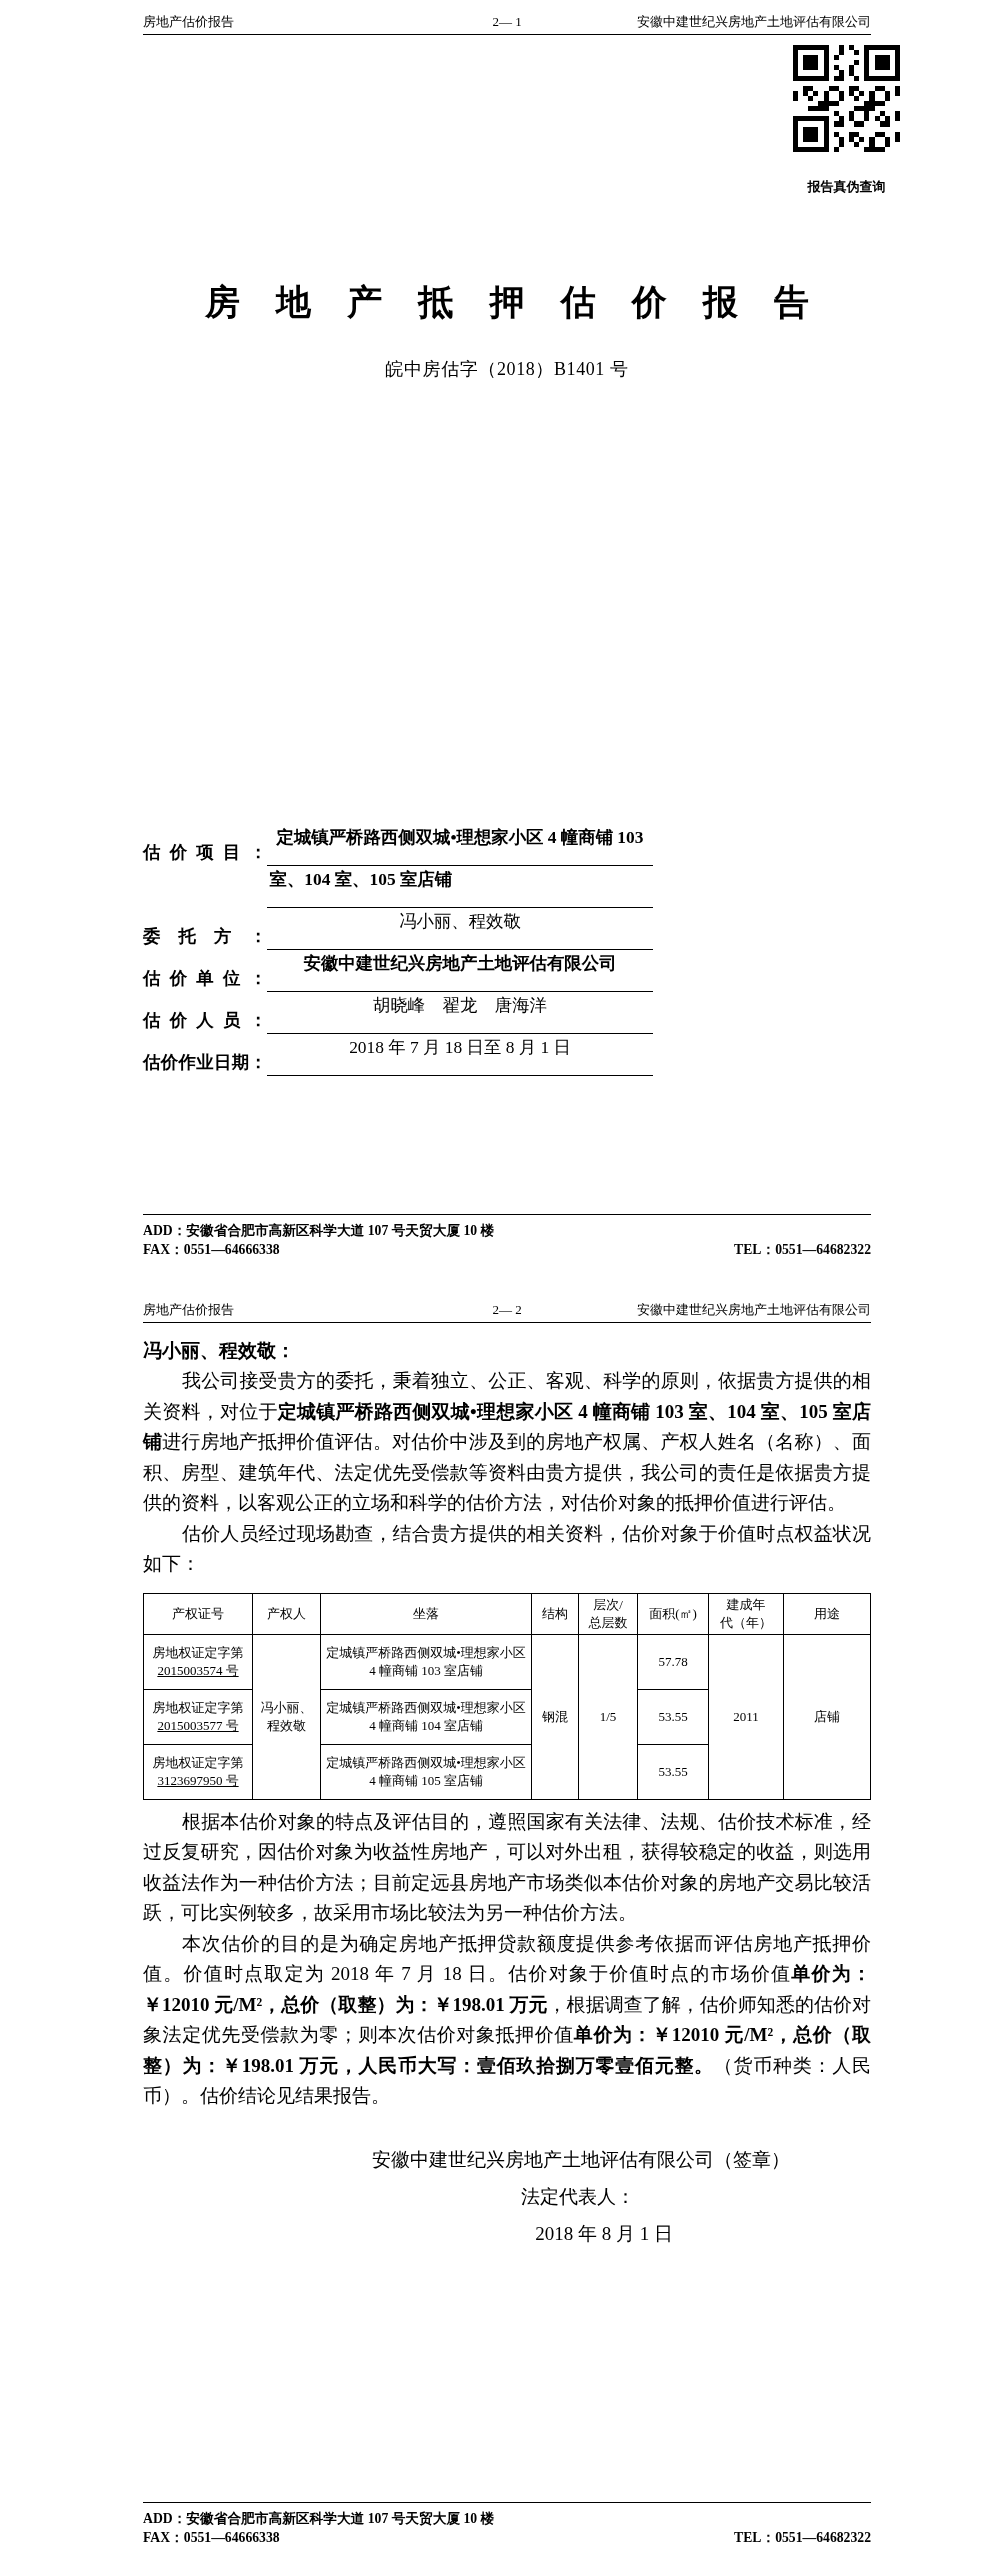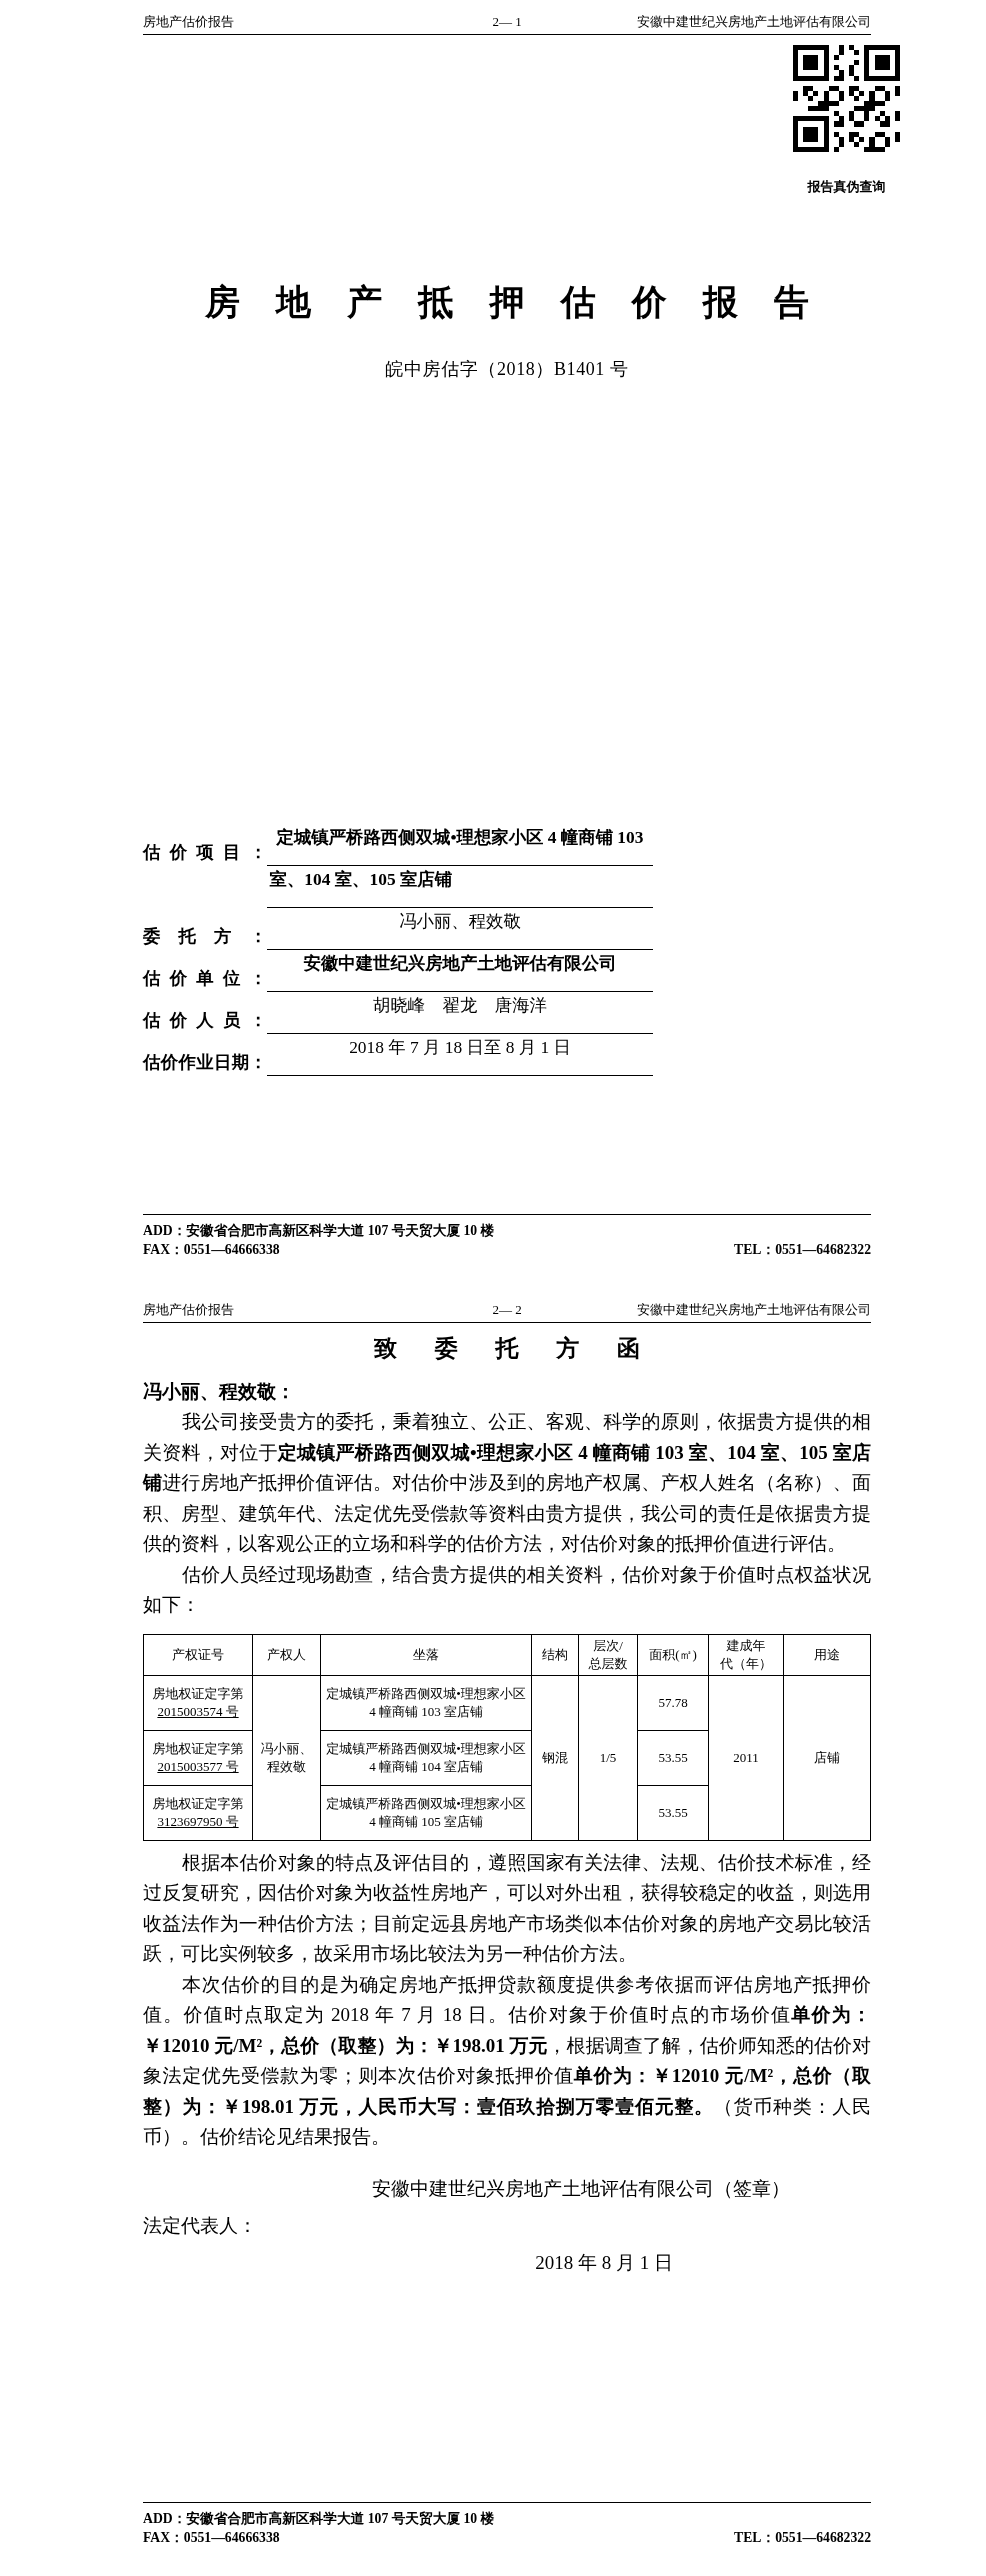--- a/index.html
+++ b/index.html
@@ -90,23 +90,23 @@
     border:0.6px solid #000;
     text-align:center; vertical-align:middle;
     padding:1.2px 2.5px; font-weight:normal; line-height:1.45;
     overflow:hidden;
   }
   .prop th { height:36px; white-space:pre-line; }
   .prop tr.data { height:55px; }
   .cert { font-weight:bold; }
   .cert-no { text-decoration:underline; }
   
-  .sig { margin-top:17px; font-size:19px; line-height:37px; }
+  .sig { margin-top:29px; font-size:19px; line-height:37px; }
   .sig-company { text-align:right; padding-right:81px; }
-  .sig-legal { text-align:left; padding-right:236px; }
+  .sig-legal { text-align:right; padding-right:236px; }
   .sig-date { text-align:right; padding-right:198px; }
 </style>
 </head>
 <body>
 
 <div class="page">
   <div class="hdr">
     <span class="hl">房地产估价报告</span>
     <span class="hc">2— 1</span>
     <span class="hr">安徽中建世纪兴房地产土地评估有限公司</span>
@@ -349,21 +349,20 @@
   </div>
 </div>
 
 <div class="page">
   <div class="hdr">
     <span class="hl">房地产估价报告</span>
     <span class="hc">2— 2</span>
     <span class="hr">安徽中建世纪兴房地产土地评估有限公司</span>
   </div>
 
-  <div class="letter-title">致 委 托 方 函</div>
   <div class="salutation">冯小丽、程效敬：</div>
 
   <p class="body ind">
     <span>我公司接受贵方的委托，秉着独立、公正、客观、科学的原则，依据贵方提供的相关资料，对位于</span><span class="bold">定城镇严桥路西侧双城•理想家小区 4 幢商铺 103 室、104 室、105 室店铺</span><span>进行房地产抵押价值评估。对估价中涉及到的房地产权属、产权人姓名（名称）、面积、房型、建筑年代、法定优先受偿款等资料由贵方提供，我公司的责任是依据贵方提供的资料，以客观公正的立场和科学的估价方法，对估价对象的抵押价值进行评估。</span>
   </p>
 
   <p class="body ind">估价人员经过现场勘查，结合贵方提供的相关资料，估价对象于价值时点权益状况如下：</p>
 
   <table class="prop">
     <colgroup>

